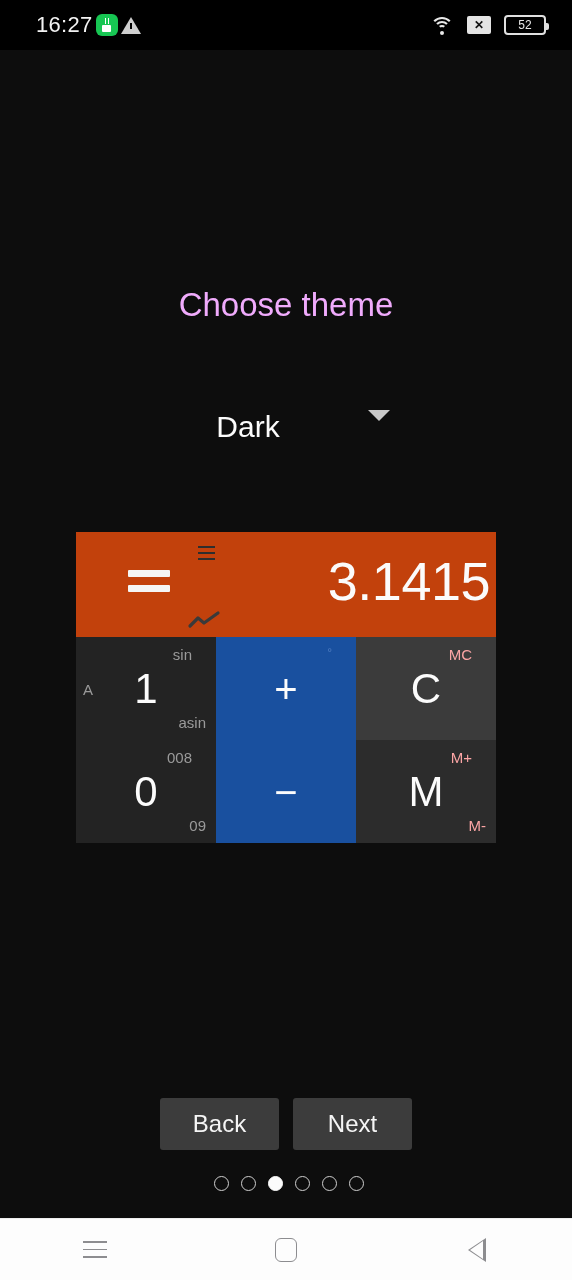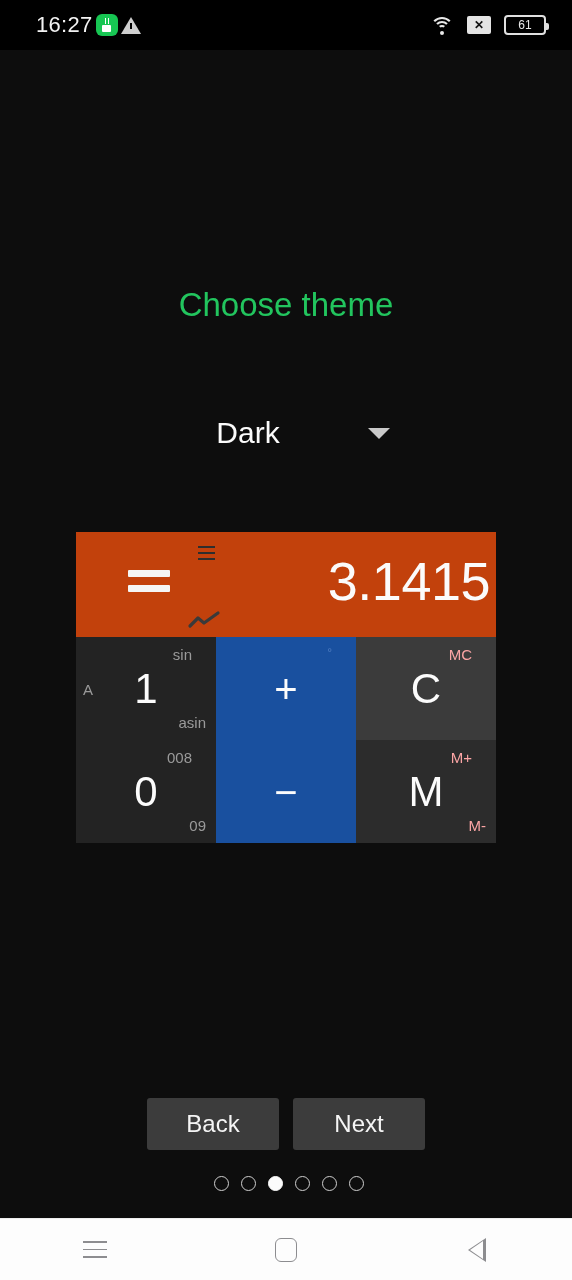--- a/index.html
+++ b/index.html
@@ -92,27 +92,27 @@
   .battery::after {
     content:""; position:absolute; right:-5px; top:6px;
     width:3px; height:7px; background:#e0e0e0;
     border-radius:0 2px 2px 0;
   }
   .battery span { color:#e8e8e8; font-size:12px; line-height:1; }
 
   
   #title {
     position:absolute; top:286px; left:0; width:572px;
-    text-align:center; color:#22c55e;
+    text-align:center; color:#f0abfc;
     font-size:33px; font-weight:400;
   }
   #theme-select {
     position:absolute; top:410px; left:156px;
     width:300px; height:46px;
-    display:flex; align-items:center;
+    display:flex; align-items:flex-start;
   }
   #theme-value {
     flex:0 0 auto; width:184px; text-align:center;
     color:#fbfbfb; font-size:30px;
   }
   #theme-caret {
     width:0; height:0; margin-left:28px;
     border-left:11px solid transparent;
     border-right:11px solid transparent;
     border-top:11px solid #c9c9c9;
@@ -180,21 +180,21 @@
   .key-m   { background:#2c2c2c; }
   .key-c .sub, .key-m .sub { color:#fca5a5; }
   .op-cell { grid-row:span 1; }
 
   
   #wizard-buttons {
     position:absolute; top:1098px; left:0; width:572px;
     display:flex; justify-content:center; gap:14px;
   }
   .wz-btn {
-    width:132px; height:52px; border-radius:3px;
+    width:119px; height:52px; border-radius:3px;
     background:#3c3c3c; color:#f5f5f5;
     font-size:24px; border:none;
     display:flex; align-items:center; justify-content:center;
     font-family:"Liberation Sans", sans-serif;
     cursor:pointer;
   }
   #dots {
     position:absolute; top:1176px; left:0; width:572px;
     display:flex; justify-content:center; gap:12px;
     padding-left:6px;
@@ -243,21 +243,21 @@
     </div>
     <div id="status-right">
       <span class="wifi">
         <i></i>
           <i></i>
           <i></i>
           <i class="dot"></i>
       </span>
       <span class="x-badge">✕</span>
       <span class="battery">
-        <span>61</span>
+        <span>52</span>
       </span>
     </div>
   </div>
 
   <div id="title">Choose theme</div>
 
   <div id="theme-select">
     <span id="theme-value">Dark</span>
     <span id="theme-caret"></span>
   </div>

